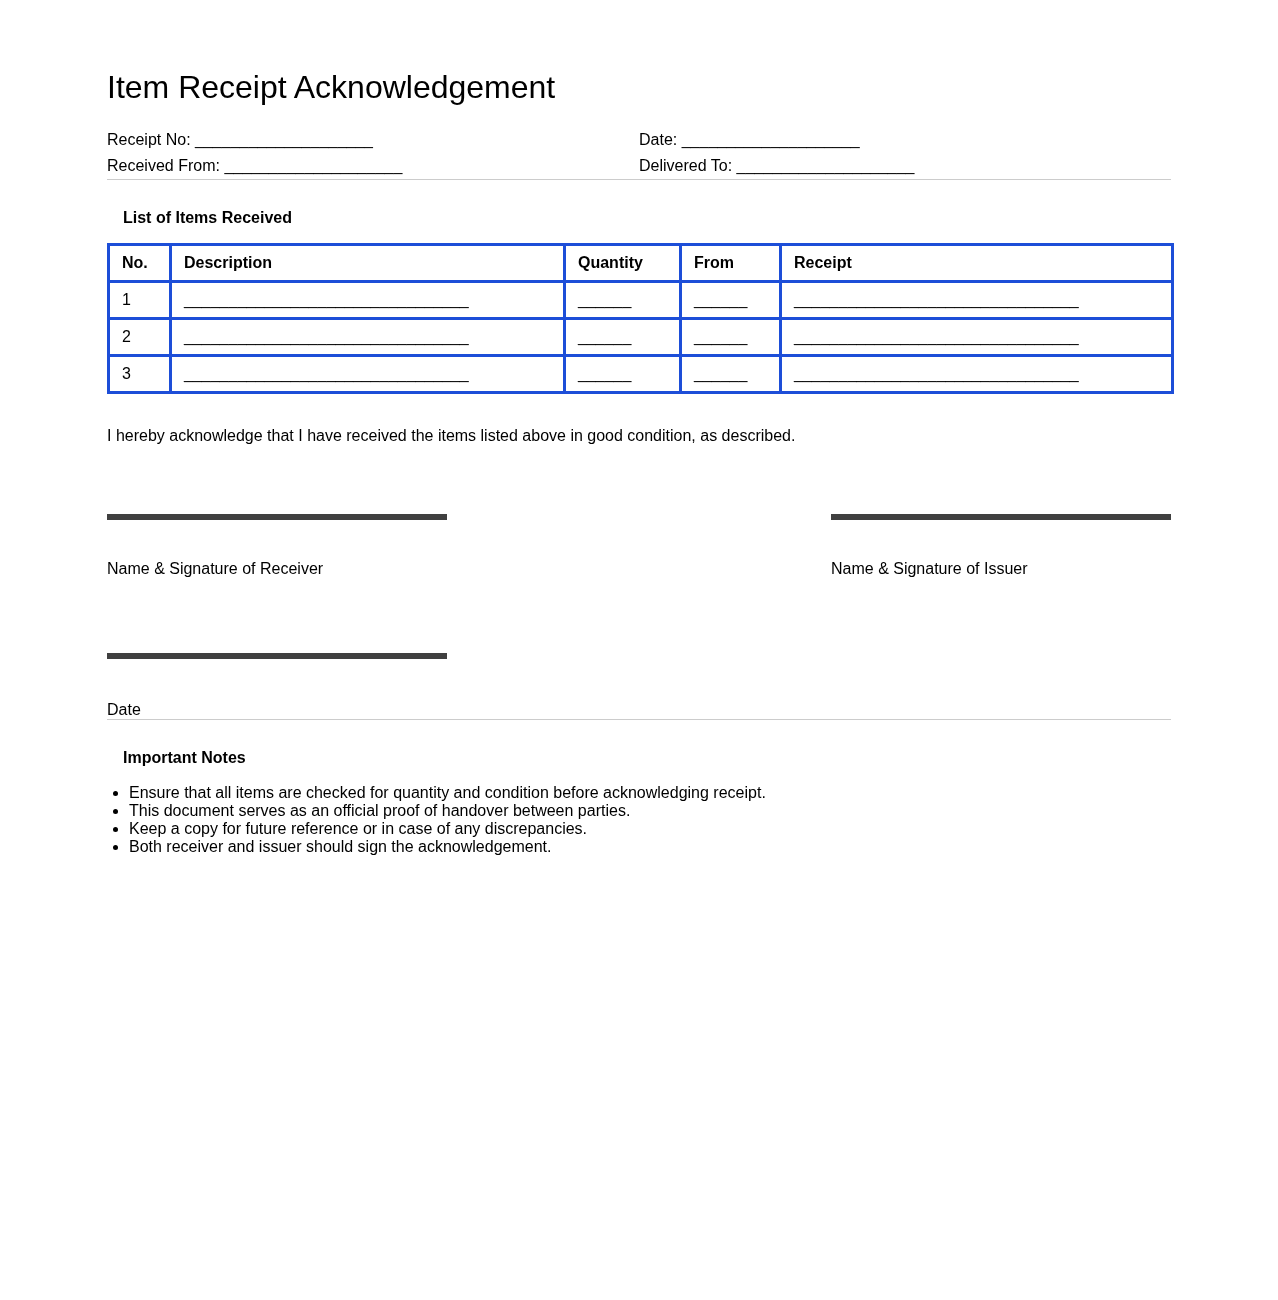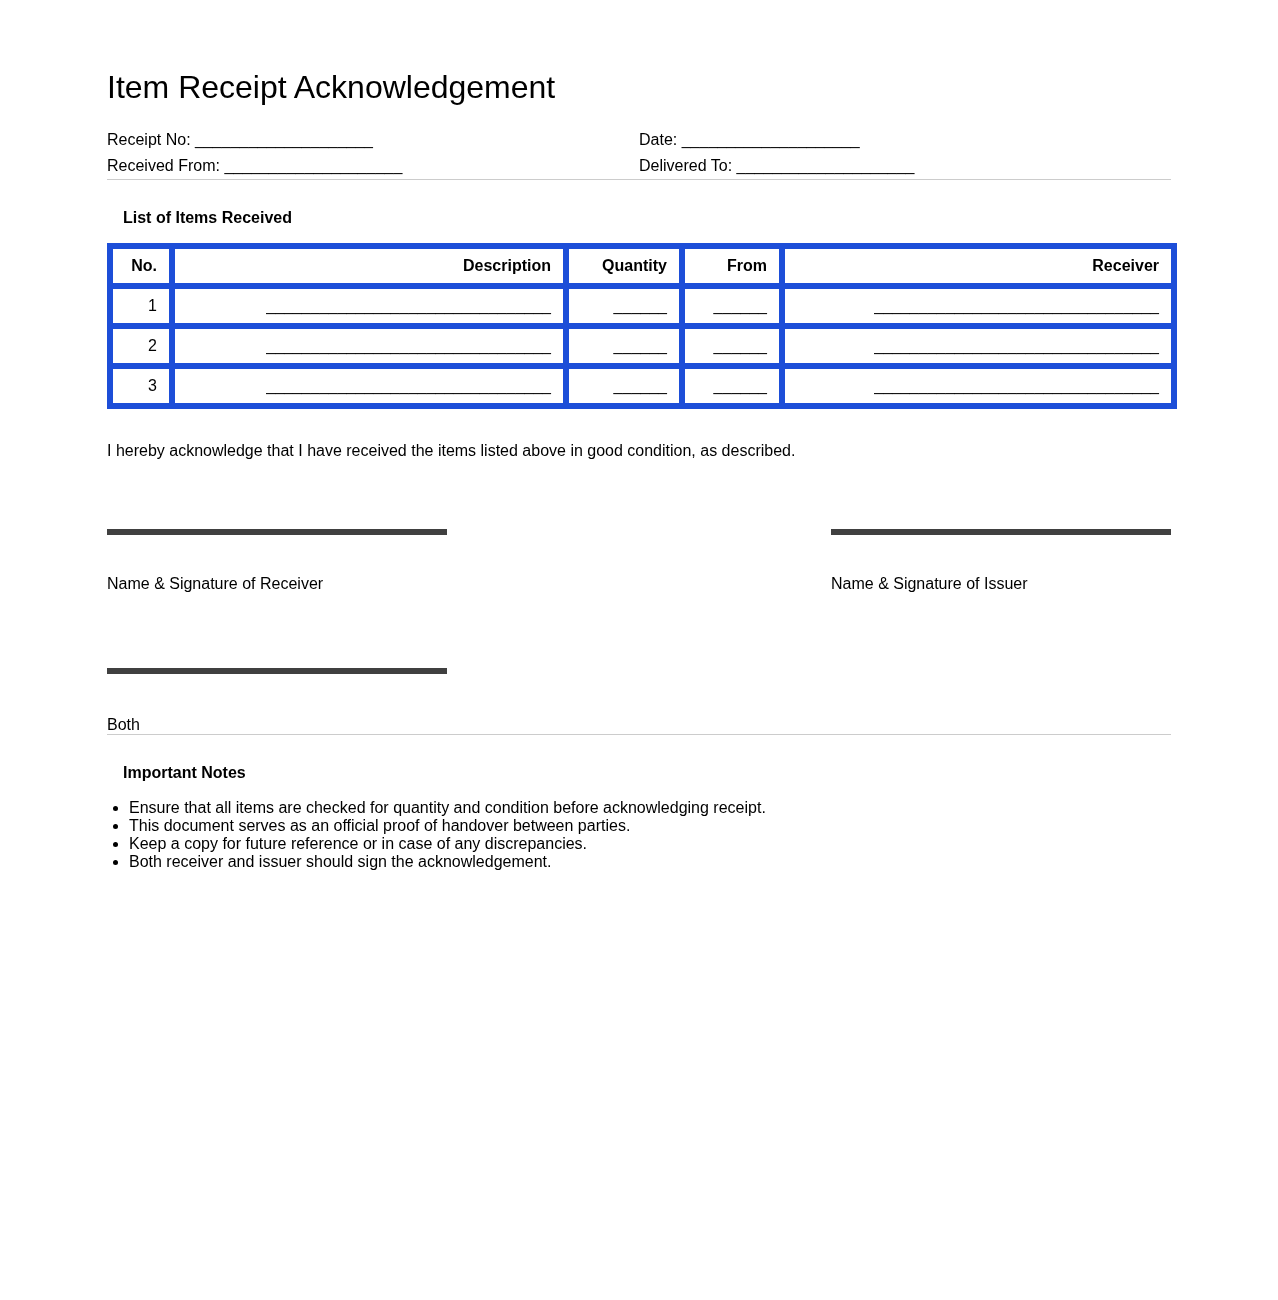--- a/index.html
+++ b/index.html
@@ -54,22 +54,22 @@
   }
   .divider-1 { margin-top: 32px; }
   .items-heading { margin-top: 28px; }
   table.items {
     border-collapse: collapse;
     width: 1064px;
     margin-top: 14px;
     table-layout: fixed;
   }
   table.items th, table.items td {
-    border: 6px solid #1d4ed8;
-    text-align: right;
+    border: 3px solid #1d4ed8;
+    text-align: left;
     font-size: 16px;
     padding: 8px 12px;
     height: 18px;
     vertical-align: middle;
     overflow: hidden;
   }
   table.items th { font-weight: bold; }
   col.c-no { width: 62px; }
   col.c-desc { width: 394px; }
   col.c-qty { width: 116px; }
@@ -145,21 +145,21 @@
         <col class="c-qty">
         <col class="c-unit">
         <col class="c-remarks">
     </colgroup>
     <thead>
       <tr>
         <th>No.</th>
         <th>Description</th>
         <th>Quantity</th>
         <th>From</th>
-        <th>Receiver</th>
+        <th>Receipt</th>
       </tr>
     </thead>
     <tbody>
       <tr>
         <td>1</td>
         <td class="blank">________________________________</td>
         <td class="blank">______</td>
         <td class="blank">______</td>
         <td class="blank">________________________________</td>
       </tr>
@@ -185,21 +185,21 @@
   <div class="sig-row">
     <div class="sig-block">
       <span>Name &amp; Signature of Receiver</span>
     </div>
     <div class="sig-block">
       <span>Name &amp; Signature of Issuer</span>
     </div>
   </div>
 
   <div class="sig-block date-block">
-    <span>Both</span>
+    <span>Date</span>
   </div>
 
   <hr class="divider divider-2">
 
   <h2 class="notes-heading">Important Notes</h2>
 
   <ul class="notes">
     <li>Ensure that all items are checked for quantity and condition before acknowledging receipt.</li>
     <li>This document serves as an official proof of handover between parties.</li>
     <li>Keep a copy for future reference or in case of any discrepancies.</li>

